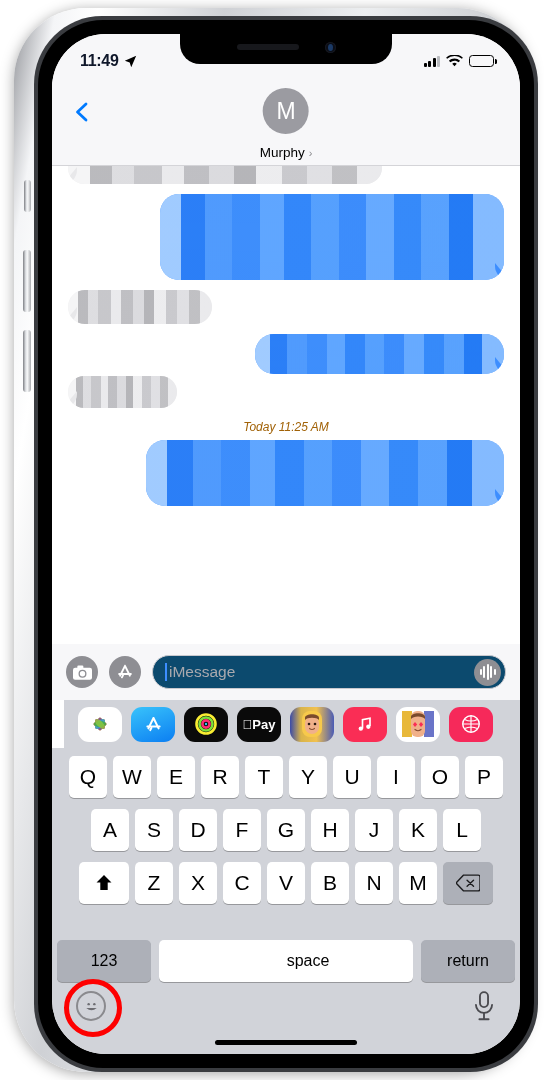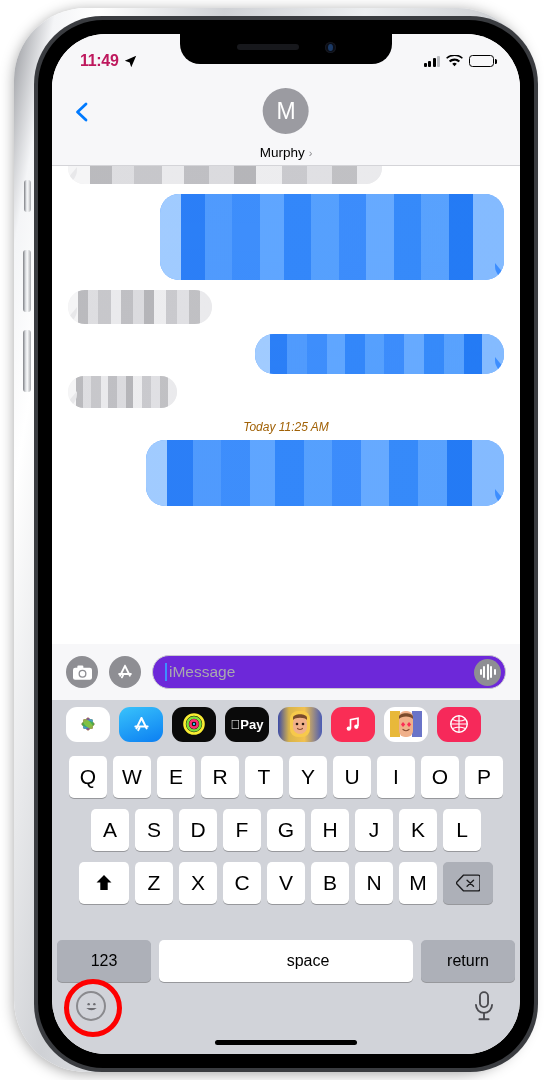--- a/index.html
+++ b/index.html
@@ -102,21 +102,21 @@
     display: flex;
     align-items: center;
     justify-content: space-between;
     padding: 10px 26px 0 28px;
     z-index: 30;
     background: #f7f7f9;
   }
   .status-time {
     font-size: 16px;
     font-weight: bold;
-    color: #be185d;
+    color: #0f172a;
     display: flex;
     align-items: center;
     gap: 5px;
     letter-spacing: -0.3px;
   }
   .status-right {
     display: flex;
     align-items: center;
     gap: 6px;
   }
@@ -296,21 +296,21 @@
     cursor: pointer;
   }
   .imessage-field {
     flex: 1;
     height: 34px;
     border: 1.2px solid #c9c9ce;
     border-radius: 17px;
     display: flex;
     align-items: center;
     padding: 0 4px 0 12px;
-    background: #6d28d9;
+    background: #0c4a6e;
     position: relative;
   }
   .caret {
     width: 2px; height: 18px;
     background: #3d8eff;
     margin-right: 2px;
   }
   .ph-text {
     font-size: 15.5px;
     color: #a9a9ae;
@@ -330,21 +330,21 @@
   }
   .audio-btn span:nth-child(1){ height: 6px; }
   .audio-btn span:nth-child(2){ height: 12px; }
   .audio-btn span:nth-child(3){ height: 16px; }
   .audio-btn span:nth-child(4){ height: 12px; }
   .audio-btn span:nth-child(5){ height: 6px; }
 
   
   .app-drawer {
     position: absolute;
-    left: 0; right: 0;
+    left: 12px; right: 0;
     bottom: 306px;
     height: 48px;
     background: #d1d3d9;
     display: flex;
     align-items: center;
     gap: 9px;
     padding: 0 14px;
     overflow: hidden;
     z-index: 18;
   }

